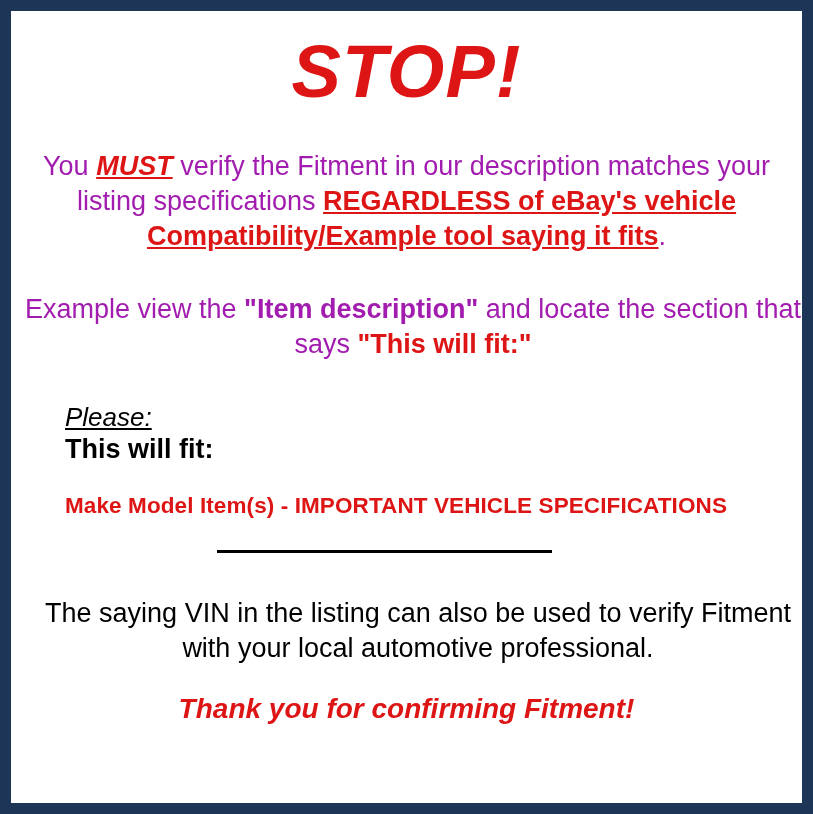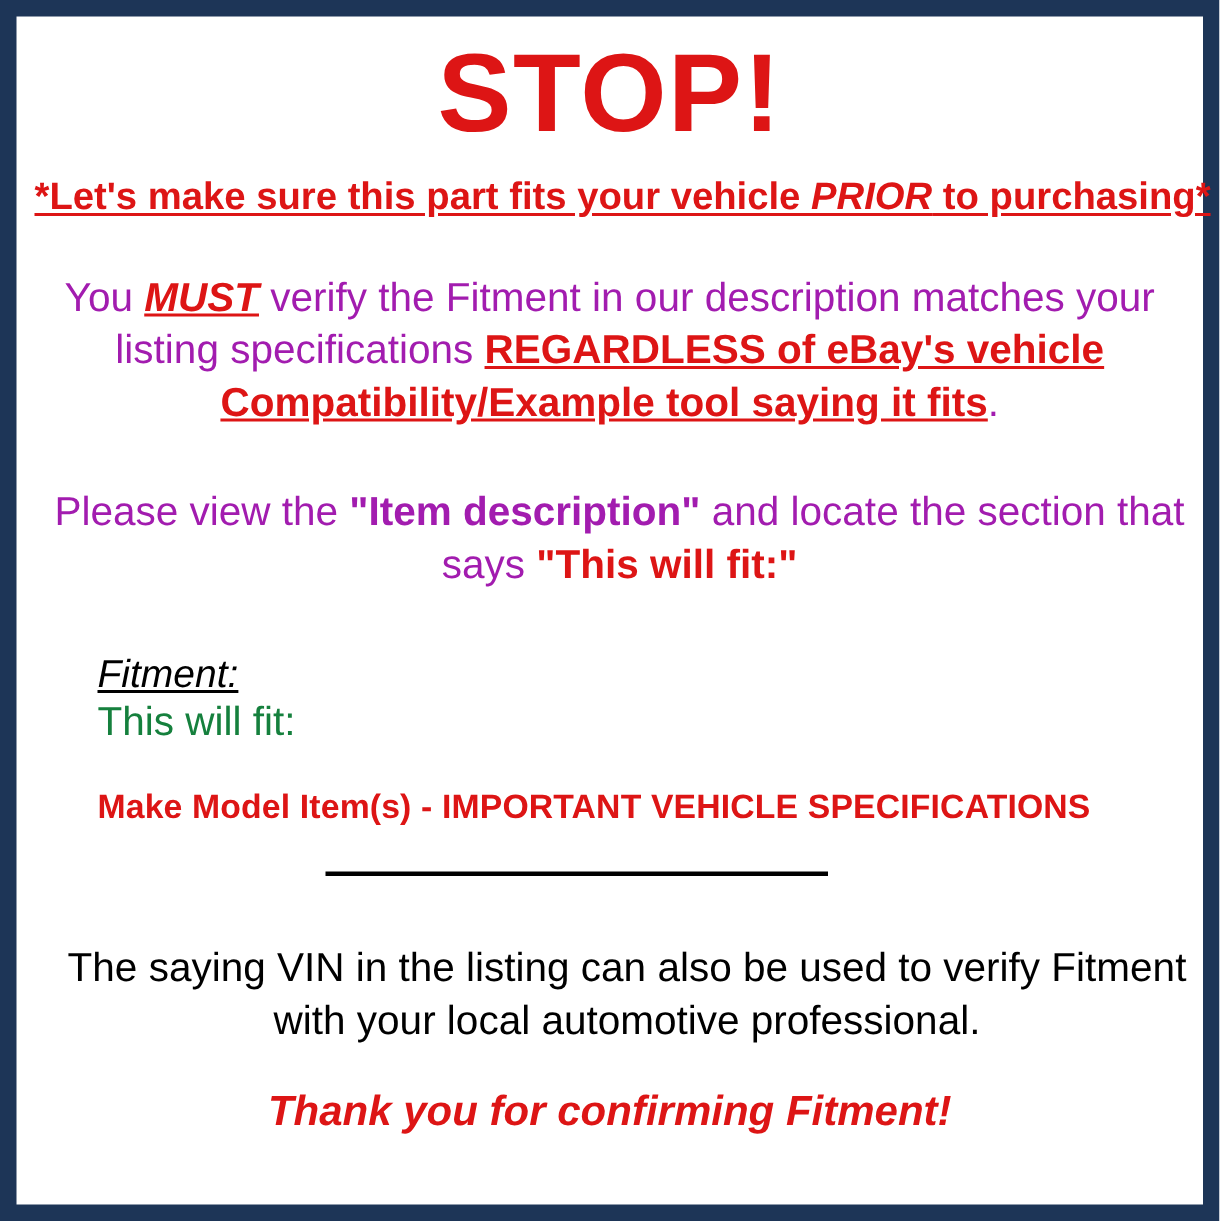--- a/index.html
+++ b/index.html
@@ -34,24 +34,25 @@
 
   .red      { color: #dd1515; margin-top: 20px; }
   .black    { color: #a21caf; }
   .b        { font-weight: bold; }
   .i        { font-style: italic; }
   .u        { text-decoration: underline; text-underline-offset: 2px; }
 
   
   #stop-heading {
     margin: 0;
-    padding-top: 8px;
+    padding-top: 18px;
     font-size: 74px;
     line-height: 86px;
     font-weight: bold;
+    font-style: italic;
     color: #dd1515;
     letter-spacing: 1px;
     text-align: center;
   }
 
   
   #tagline {
     margin: 0;
     padding-top: 10px;
     font-size: 25.5px;
@@ -94,22 +95,22 @@
     line-height: 30px;
     font-style: italic;
     color: #000000;
     text-decoration: underline;
     text-underline-offset: 2px;
     display: inline-block;
   }
   #example-fit-line {
     font-size: 27px;
     line-height: 33px;
-    font-weight: normal;
-    color: #15803d;
+    font-weight: bold;
+    color: #000000;
     margin-top: 1px;
   }
   #example-spec-line {
     font-size: 22.5px;
     line-height: 28px;
     font-weight: bold;
     color: #dd1515;
     margin-top: 26px;
     letter-spacing: 0.1px;
   }
@@ -150,35 +151,32 @@
   }
 </style>
 </head>
 <body>
 
 <div id="notice-card">
   <div class="inner">
 
     <div id="stop-heading">STOP!</div>
 
-    <div id="tagline">
-      <span>*Let's make sure this part fits your vehicle </span><span class="i">PRIOR</span><span> to purchasing*</span>
-    </div>
 
     <div id="must-para" class="para">
       <span class="black">You </span><span class="red b i u">MUST</span><span class="black"> verify the Fitment in our description matches your listing specifications </span><span class="red b u">REGARDLESS of eBay's vehicle Compatibility/Example tool saying it fits</span><span class="black">.</span>
     </div>
 
     <div id="desc-para" class="para">
-      <span class="black">Please view the </span><span class="black b">"Item description"</span><span class="black"> and locate the section that says </span><span class="red b">"This will fit:"</span>
+      <span class="black">Example view the </span><span class="black b">"Item description"</span><span class="black"> and locate the section that says </span><span class="red b">"This will fit:"</span>
     </div>
 
     <div id="example-block">
       <div>
-        <span id="example-label">Fitment:</span>
+        <span id="example-label">Please:</span>
       </div>
       <div id="example-fit-line">This will fit:</div>
       <div id="example-spec-line">Make Model Item(s) - IMPORTANT VEHICLE SPECIFICATIONS</div>
     </div>
 
     <div id="divider-wrap">
       <span id="divider"></span>
     </div>
 
 

